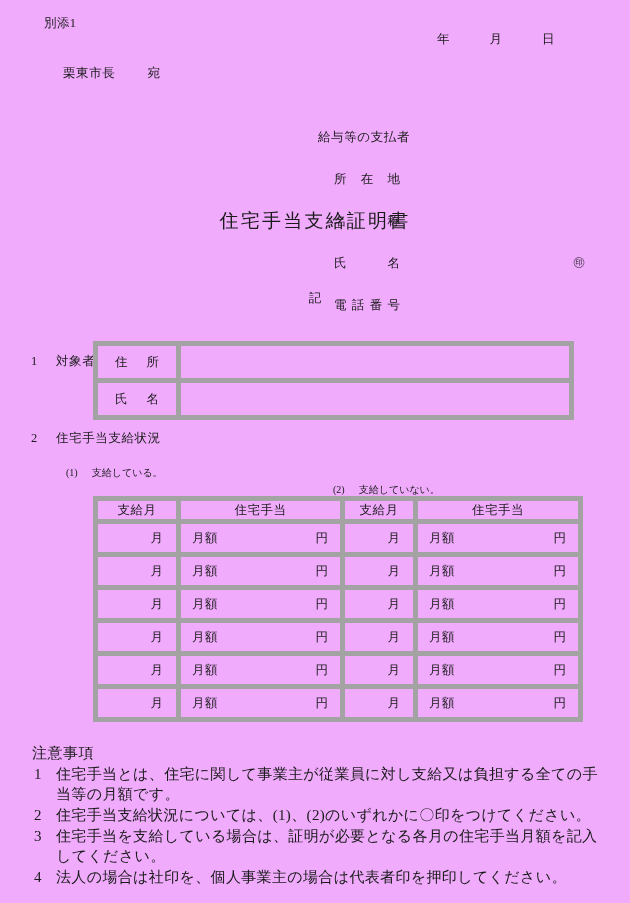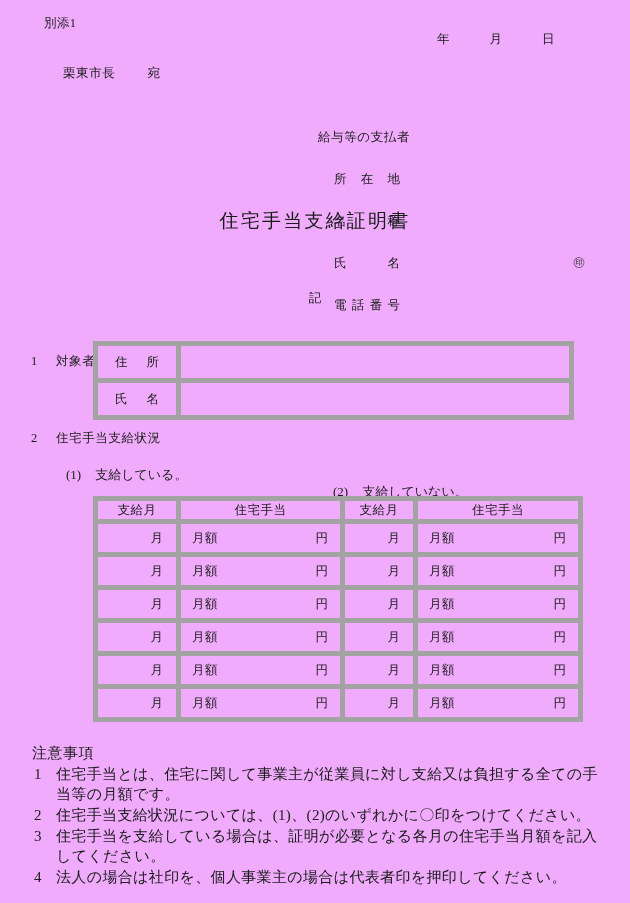--- a/index.html
+++ b/index.html
@@ -102,21 +102,21 @@
 
   
   .opts {
     left: 66px; top: 468px;
     font-size: 12.5px;
     width: 500px;
   }
   .opt {
     position: absolute;
     top: 0;
-    font-size: 13px;
+    font-size: 10px;
     white-space: pre;
   }
   .opt .o-num { margin-right: 14px; }
   .opt1 { left: 0; }
   .opt2 { left: 267px; margin-top: 17px; }
 
   
   table {
     position: absolute;
     border-collapse: collapse;

